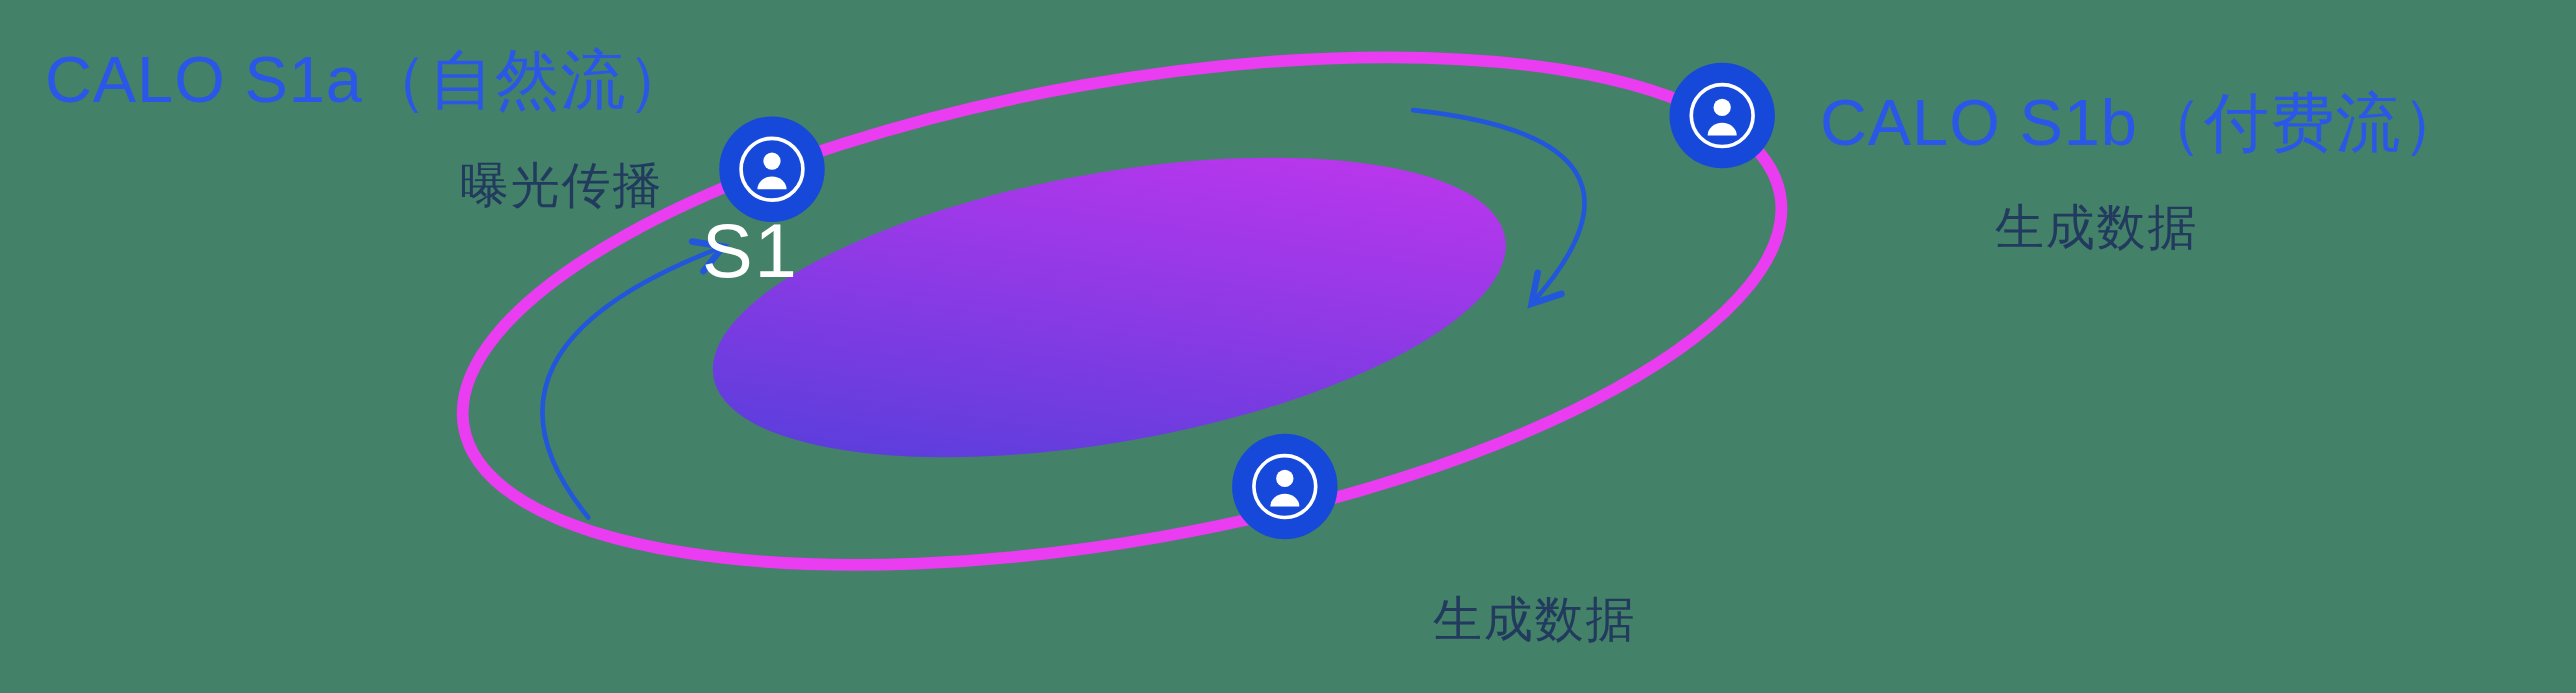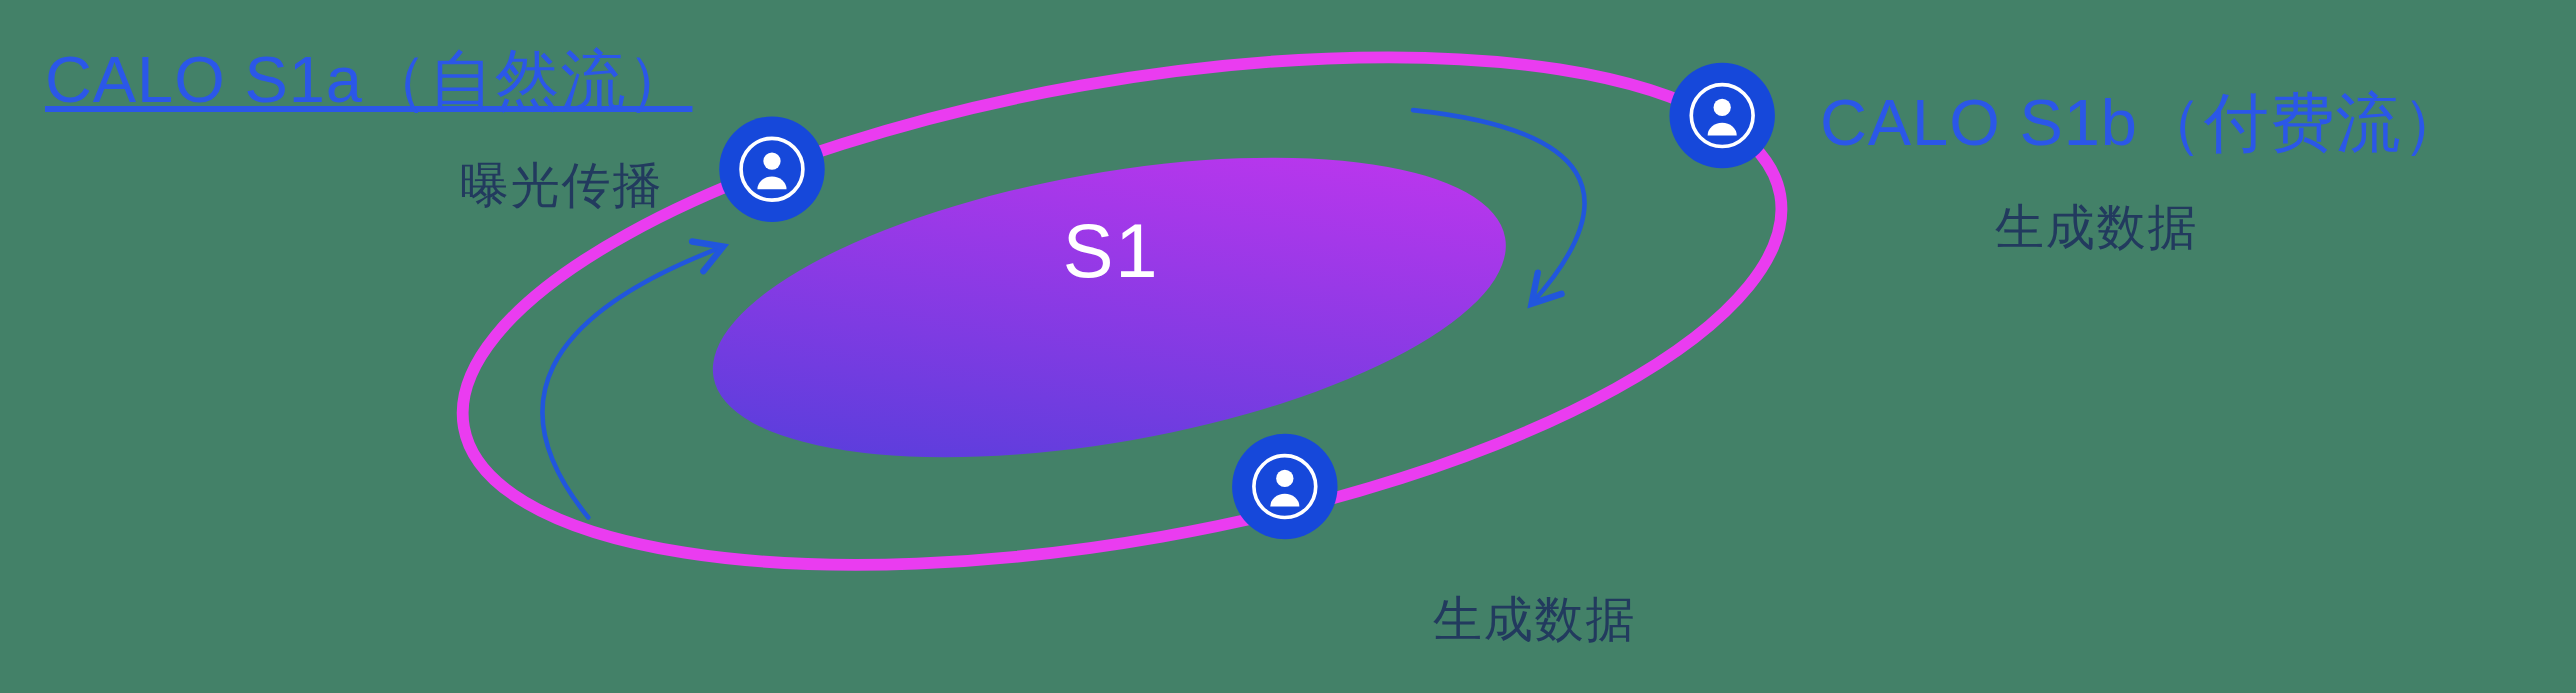--- a/index.html
+++ b/index.html
@@ -21,21 +21,21 @@
   .node-sub{
     position:absolute;
     font-size:49px;
     color:#223a5e;
     white-space:nowrap;
     letter-spacing:1.8px;
   }
   .center-label{
     position:absolute;
     left:702px;top:207px;width:818px;
-    text-align:center;
+    text-align:left;
     color:#ffffff;
   }
   .center-title{
     font-size:76px;
     line-height:1.15;
     letter-spacing:1.8px;
   }
   .center-sub{
     font-size:51px;
     line-height:1.3;
@@ -82,21 +82,21 @@
     </g>
 
     <g transform="translate(1413,535)">
       <circle r="58" fill="#1648da"></circle>
       <circle r="34" fill="none" stroke="#ffffff" stroke-width="4"></circle>
       <circle cy="-9" r="9.5" fill="#ffffff"></circle>
       <path d="M -16 22 A 16 14 0 0 1 16 22 Z" fill="#ffffff"></path>
     </g>
   </svg>
 
-  <div class="node-title" style="left:45px;top:36px;text-decoration:underline;">CALO S1a（自然流）</div>
+  <div class="node-title" style="left:45px;top:36px;">CALO S1a（自然流）</div>
   <div class="node-sub" style="left:460px;top:153px;">曝光传播</div>
 
   <div class="node-title" style="left:1820px;top:71px;margin-top:8px;">CALO S1b（付费流）</div>
   <div class="node-sub" style="left:1955px;top:195px;margin-left:40px;">生成数据</div>
 
   <div class="node-sub" style="left:1433px;top:587px;">生成数据</div>
 
   <div class="center-label">
     <div class="center-title">S1</div>
   </div>

